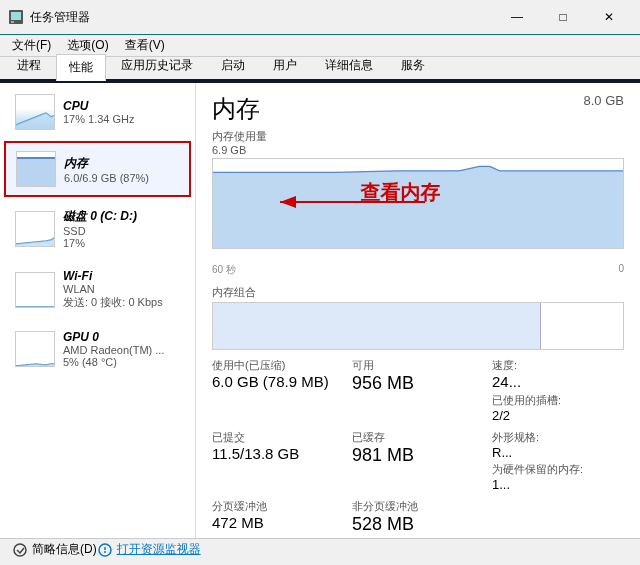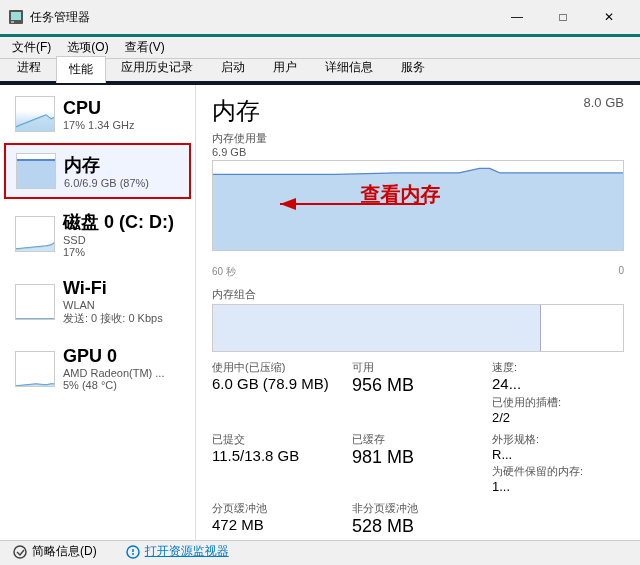--- a/index.html
+++ b/index.html
@@ -13,21 +13,21 @@
     }
 
     
     .title-bar {
       background: #f0f0f0;
       height: 32px;
       display: flex;
       align-items: center;
       justify-content: space-between;
       padding: 17px 8px;
-      border-bottom: 3px solid #0f766e;
+      border-bottom: 1px solid #0f766e;
     }
     .title-bar-left {
       display: flex;
       align-items: center;
       gap: 6px;
     }
     .title-bar-title {
       font-size: 12px;
       color: #000;
     }
@@ -121,23 +121,24 @@
       background: #fff;
       border: 1px solid #ccc;
       flex-shrink: 0;
       position: relative;
       overflow: hidden;
     }
     .sidebar-info {
       flex: 1;
     }
     .sidebar-item-name {
-      font-size: 18px;
+      font-size: 12px;
       font-weight: 600;
       color: #000;
+      font-style: italic;
     }
     .sidebar-item-sub {
       font-size: 11px;
       color: #555;
     }
 
     
     .mini-chart-cpu { background: linear-gradient(to top, #aad0f0 0%, transparent 60%); }
 
     
@@ -227,21 +228,21 @@
     }
 
     
     .bottom-bar {
       height: 22px;
       background: #f0f0f0;
       border-top: 1px solid #ccc;
       display: flex;
       align-items: center;
       padding: 0 12px;
-      gap: 28px;
+      gap: 0;
     }
     .bottom-btn {
       display: flex;
       align-items: center;
       gap: 4px;
       cursor: pointer;
       font-size: 12px;
       color: #000;
     }
     .bottom-icon {

